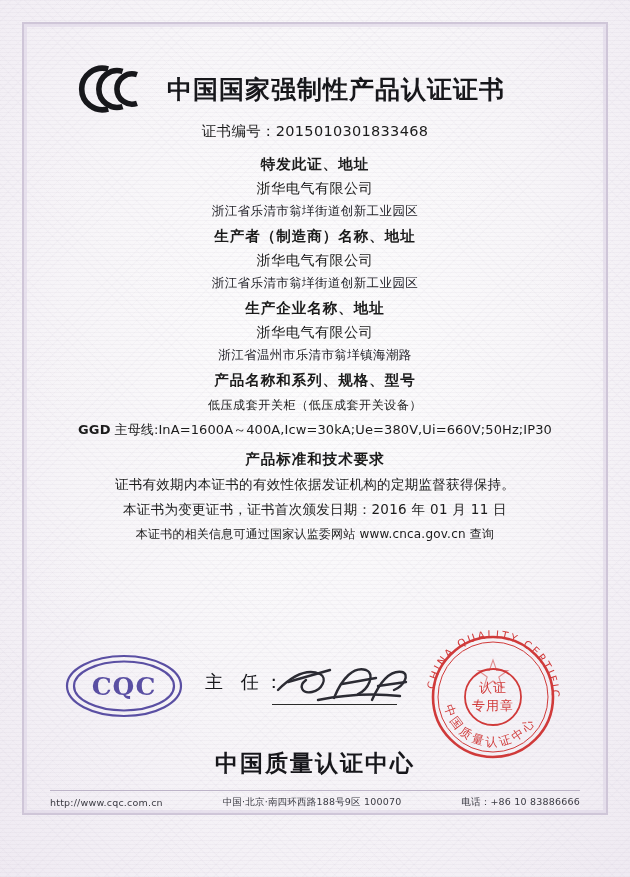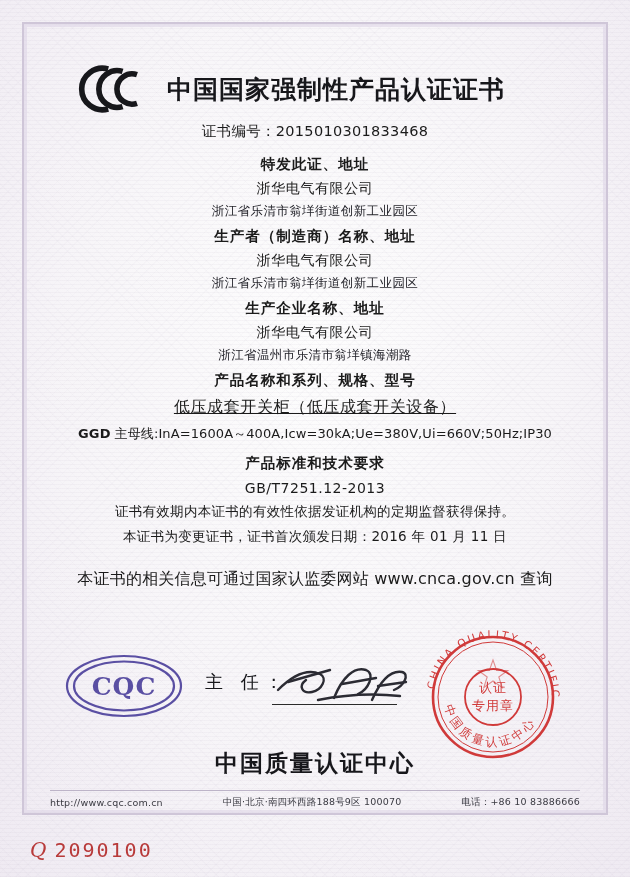--- a/index.html
+++ b/index.html
@@ -94,24 +94,23 @@
     margin-top: 6px;
     letter-spacing: 0.6px;
   }
   .field-value-sub {
     font-size: 12.5px;
     margin-top: 5px;
     letter-spacing: 0.4px;
     color: #23232a;
   }
   .prod-name {
-    font-size: 16px;
+    font-size: 12px;
     margin-top: 7px;
     letter-spacing: 0.6px;
-    text-decoration: underline;
   }
   .prod-spec {
     font-size: 12.5px;
     margin-top: 7px;
     letter-spacing: 0.1px;
   }
   .prod-spec .model {
     font-weight: bold;
     font-size: 13px;
   }
@@ -143,22 +142,22 @@
   .dates .gap {
     display: inline-block;
     width: 26px;
   }
   .note {
     font-size: 13.5px;
     margin-top: 7px;
     letter-spacing: 0.3px;
   }
   .note-small {
-    font-size: 16px;
-    margin-top: 23px;
+    font-size: 12px;
+    margin-top: 7px;
     letter-spacing: 0.2px;
     text-align: center;
   }
 
   
   .sig-zone {
     position: absolute;
     left: 0;
     top: 640px;
     width: 630px;
@@ -288,21 +287,20 @@
     <div class="field-value-sub">浙江省温州市乐清市翁垟镇海潮路</div>
 
     <div class="field-label">产品名称和系列、规格、型号</div>
     <div class="prod-name">低压成套开关柜（低压成套开关设备）</div>
     <div class="prod-spec">
       <span class="model">GGD</span>
       <span class="small">主母线:InA=1600A～400A,Icw=30kA;Ue=380V,Ui=660V;50Hz;IP30</span>
     </div>
 
     <div class="std-label">产品标准和技术要求</div>
-    <div class="std-value">GB/T7251.12-2013</div>
 
 
 
     <div class="note">证书有效期内本证书的有效性依据发证机构的定期监督获得保持。</div>
 
     <div class="note"><span>本证书为变更证书，证书首次颁发日期：</span><span>2016 年 01 月 11 日</span></div>
 
     <div class="note-small">本证书的相关信息可通过国家认监委网站 www.cnca.gov.cn 查询</div>
   </div>
 
@@ -352,16 +350,13 @@
   </div>
 
   <div class="footer-center">中国质量认证中心</div>
   <div class="footer-rule"></div>
   <div class="footer-row">
     <span>http://www.cqc.com.cn</span>
     <span class="mid">中国·北京·南四环西路188号9区  100070</span>
     <span>电话：+86 10 83886666</span>
   </div>
 
-  <div class="serial">
-    <span class="q">Q</span><span>2090100</span>
-  </div>
 </div>
 
 </body></html>

